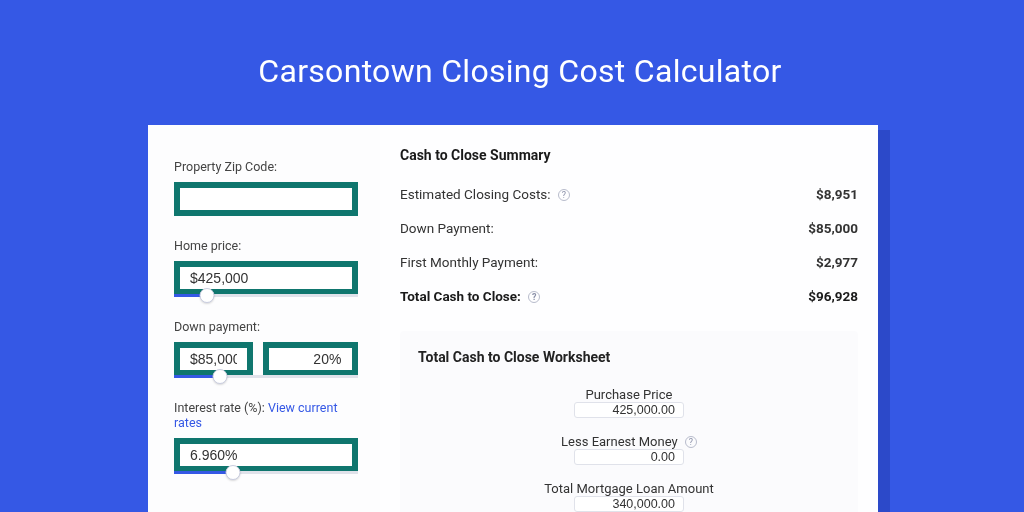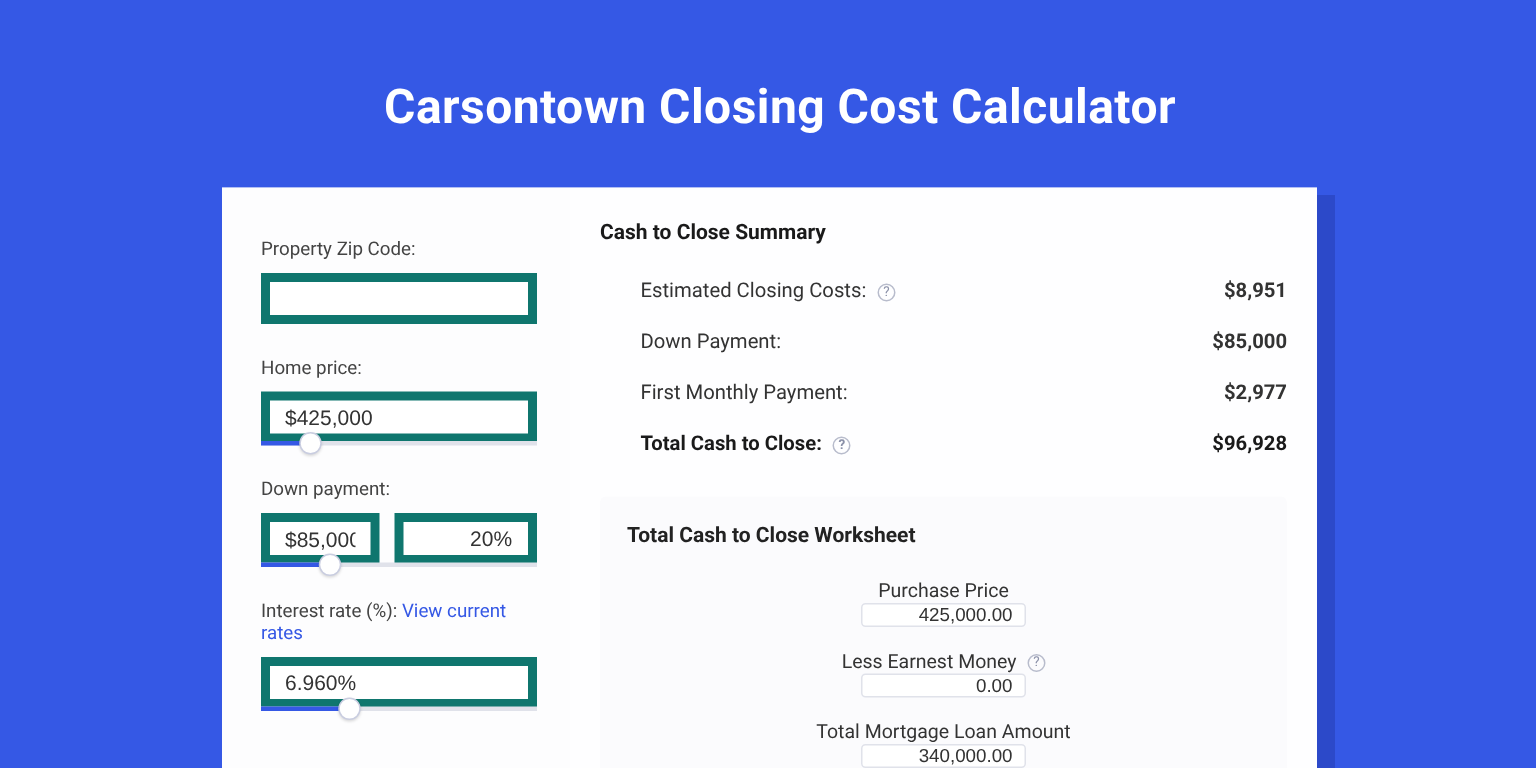--- a/index.html
+++ b/index.html
@@ -6,21 +6,21 @@
   html, body { width: 1024px; height: 512px; overflow: hidden; }
   body {
     font-family: -apple-system, BlinkMacSystemFont, "Segoe UI", Roboto, Helvetica, Arial, sans-serif;
     background: #3558e5;
     color: #222;
   }
   .page-title {
     text-align: center;
     color: #fff;
     font-size: 32px;
-    font-weight: 700;
+    font-weight: 400;
     padding: 52px 0 28px 16px;
     letter-spacing: .3px;
   }
   .card-shadow {
     position: absolute;
     top: 130px;
     left: 158px;
     width: 732px;
     height: 400px;
     background: #2c49c9;
@@ -94,21 +94,20 @@
     margin-bottom: 14px;
     color: #1a1a1a;
   }
   .summary-row {
     display: flex;
     justify-content: space-between;
     align-items: center;
     font-size: 13.5px;
     color: #333;
     padding: 9px 0;
-    margin-left: 27px;
   }
   .summary-row.bold { font-weight: 700; color: #1a1a1a; gap: 30px; }
   .summary-row .val { font-weight: 700; }
   .summary-row.bold .val { font-weight: 700; }
   .help {
     display: inline-block;
     width: 12px; height: 12px;
     border: 1px solid #b8bccc;
     border-radius: 50%;
     font-size: 9px;

